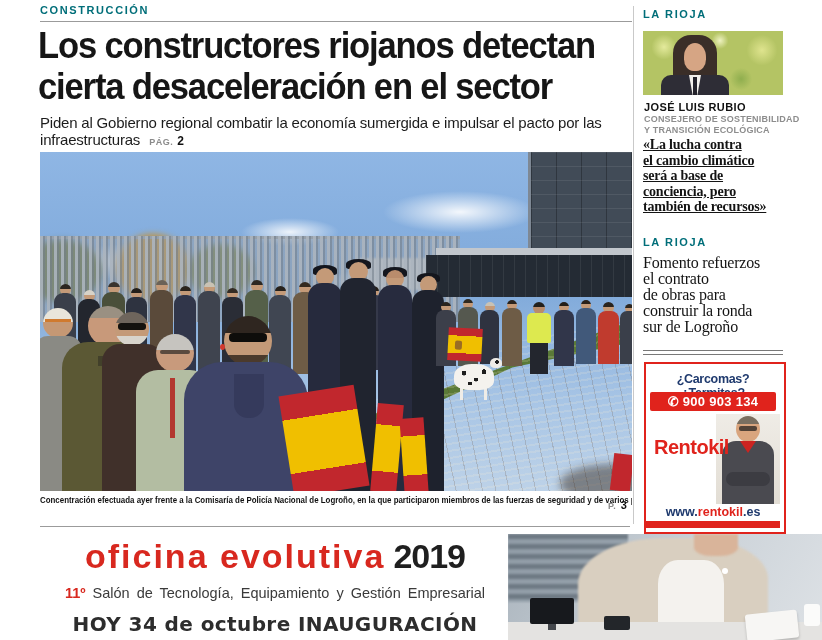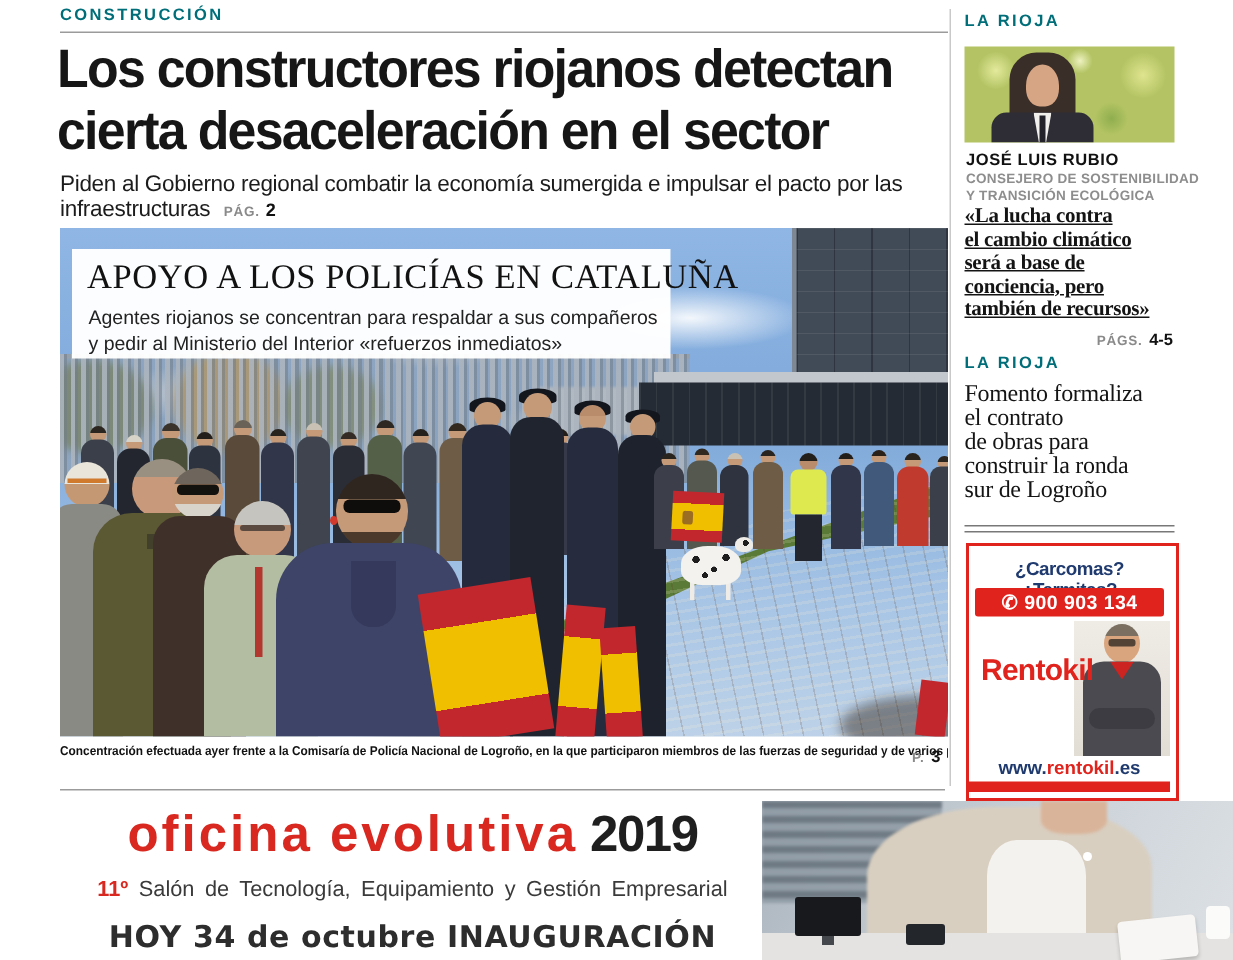--- a/index.html
+++ b/index.html
@@ -296,25 +296,20 @@
       <div class="abs" style="left:38px;top:28px;width:5px;height:6px;background:#d23a2e;border-radius:50%;"></div>
       <div class="abs" style="left:2px;top:46px;width:124px;height:129px;background:#3e4468;border-radius:38px 38px 0 0;"></div>
       <div class="abs" style="left:52px;top:58px;width:30px;height:44px;background:#353a5c;border-radius:0 0 14px 14px;"></div>
     </div>
 
     <div class="abs flag" style="left:334px;top:252px;width:26px;height:88px;transform:rotate(5deg);"></div>
     <div class="abs flag" style="left:362px;top:266px;width:24px;height:74px;transform:rotate(-4deg);"></div>
     <div class="abs flag" style="left:246px;top:238px;width:76px;height:102px;transform:rotate(-9deg);"></div>
     <div class="abs" style="left:572px;top:302px;width:20px;height:37px;background:#c1272d;transform:rotate(7deg);"></div>
 
-    <div class="abs overlaybox">
-      <div class="abs overlay-title">APOYO A LOS POLICÍAS EN CATALUÑA</div>
-      <div class="abs overlay-dek pre">Agentes riojanos se concentran para respaldar a sus compañeros
-y pedir al Ministerio del Interior «refuerzos inmediatos»</div>
-    </div>
   </div>
 
   <div class="abs caption">
     <div class="caption-inner">
       <span>Concentración efectuada ayer frente a la Comisaría de Policía Nacional de Logroño, en la que participaron miembros de las fuerzas de seguridad y de varios partidos.</span>
       
     </div>
   </div>
   <div class="abs caption-pref">
     <span class="pref-label">P.</span>
@@ -334,27 +329,23 @@
   </div>
 
   <div class="abs sb-name">JOSÉ LUIS RUBIO</div>
   <div class="abs sb-role pre">CONSEJERO DE SOSTENIBILIDAD
 Y TRANSICIÓN ECOLÓGICA</div>
   <div class="abs sb-quote pre">«La lucha contra
 el cambio climático
 será a base de
 conciencia, pero
 también de recursos»</div>
-  <div class="abs sb-pref1">
-    <span class="pref-label">PÁGS.</span>
-    <span class="pref-num" style="font-size:11px;">4-5</span>
-  </div>
 
   <div class="abs sb-label" style="left:643px;top:236px;">LA RIOJA</div>
-  <div class="abs sb-headline pre">Fomento formaliza
+  <div class="abs sb-headline pre">Fomento refuerzos
 el contrato
 de obras para
 construir la ronda
 sur de Logroño</div>
 
   <div class="abs dbl-rule"></div>
 
   <div class="abs ad">
     <div class="abs ad-q">¿Carcomas? ¿Termitas?</div>
     <div class="abs ad-phone">

